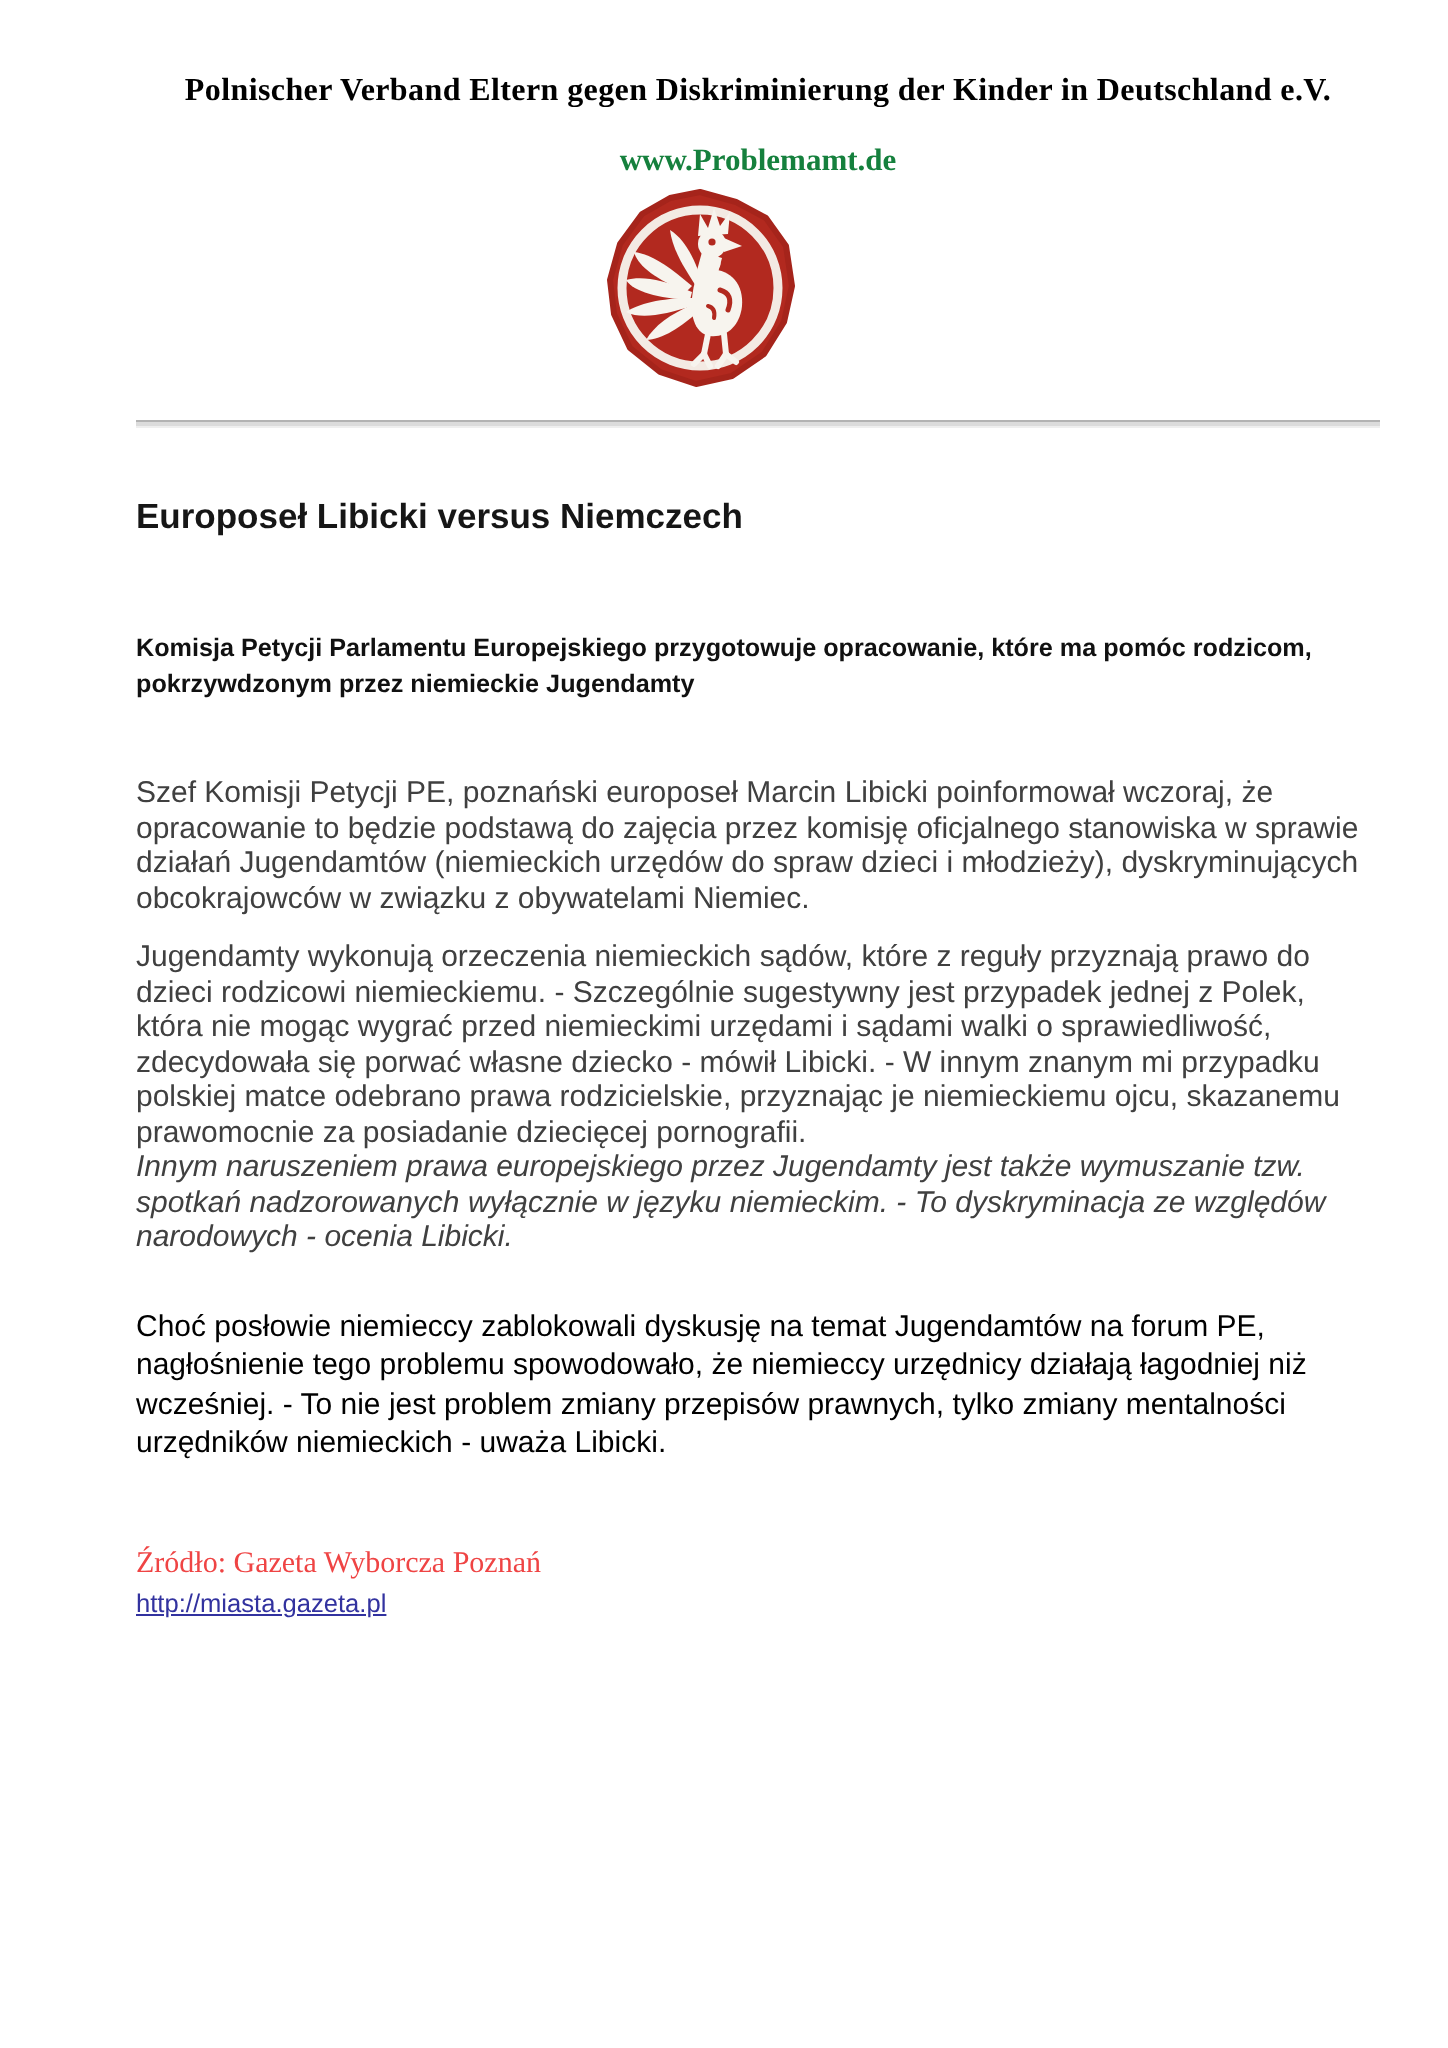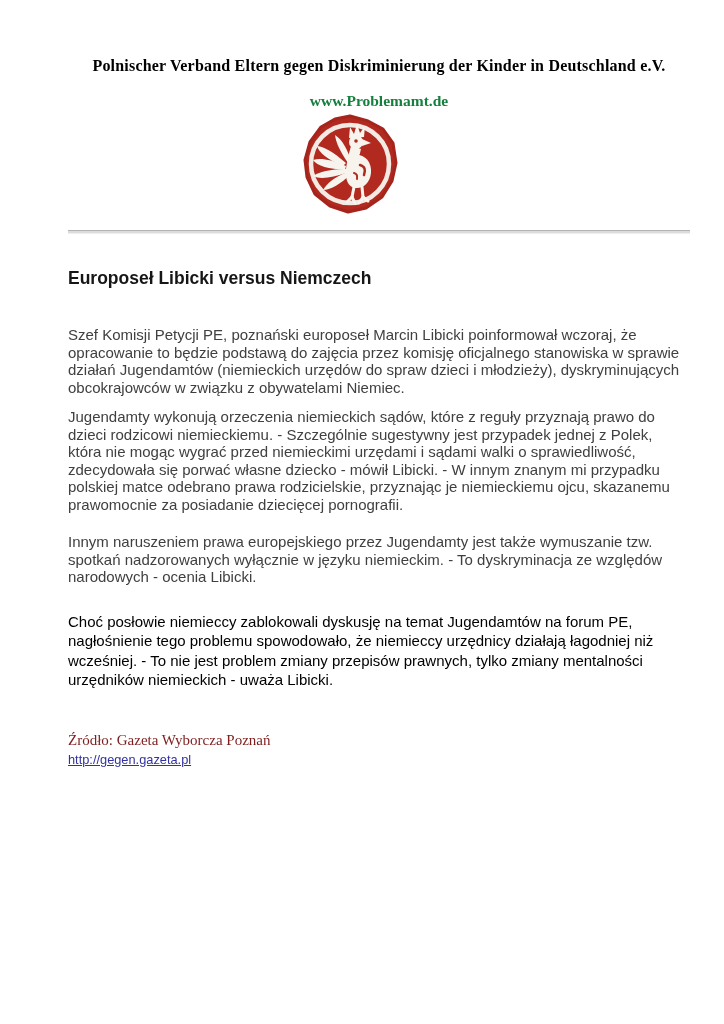--- a/index.html
+++ b/index.html
@@ -6,21 +6,21 @@
     margin: 0;
     padding: 0;
     background: #ffffff;
   }
   .page {
     position: relative;
     width: 696px;
     min-height: 1024px;
     background: #ffffff;
     box-sizing: border-box;
-    padding: 56px 34px 40px 68px;
+    padding: 36px 34px 40px 68px;
     font-family: "Liberation Sans", sans-serif;
     color: #1a1a1a;
   }
   .content {
     width: 622px;
   }
   
   .org-line {
     font-family: "Liberation Serif", serif;
     font-weight: bold;
@@ -82,35 +82,35 @@
   }
   .body-para {
     margin: 0;
     font-size: 15px;
     line-height: 17.5px;
     max-width: 620px;
     color: #404040;
   }
   .body-para.p1 { margin-top: 37px; }
   .body-para.p2 { margin-top: 12px; }
-  .body-para.p3 { margin-top: 20px; }
+  .body-para.p3 { margin-top: 0; font-style: italic; }
   .serif-para {
     margin: 26px 0 0 0;
     font-family: Liberation Sans, sans-serif;
     font-size: 15px;
     line-height: 19.5px;
     max-width: 624px;
     color: #000000;
   }
   .source-label {
     margin: 41px 0 0 0;
     font-family: "Liberation Serif", serif;
     font-size: 15px;
     line-height: 19px;
-    color: #7f1d1d;
+    color: #ef4444;
   }
   .source-link {
     display: inline-block;
     margin-top: 2px;
     font-family: "Liberation Sans", sans-serif;
     font-size: 12.8px;
     line-height: 16px;
     color: #32329f;
     text-decoration: underline;
     cursor: pointer;
@@ -170,28 +170,29 @@
       </div>
 
 
 
       <hr class="rule">
     </header>
 
     <main>
       <h1 class="article-title">Europoseł Libicki versus Niemczech</h1>
 
+      <p class="lead">Komisja Petycji Parlamentu Europejskiego przygotowuje opracowanie, które ma pomóc rodzicom, pokrzywdzonym przez niemieckie Jugendamty</p>
 
       <p class="body-para p1">Szef Komisji Petycji PE, poznański europoseł Marcin Libicki poinformował wczoraj, że opracowanie to będzie podstawą do zajęcia przez komisję oficjalnego stanowiska w sprawie działań Jugendamtów (niemieckich urzędów do spraw dzieci i młodzieży), dyskryminujących obcokrajowców w związku z obywatelami Niemiec.</p>
 
       <p class="body-para p2">Jugendamty wykonują orzeczenia niemieckich sądów, które z reguły przyznają prawo do dzieci rodzicowi niemieckiemu. - Szczególnie sugestywny jest przypadek jednej z Polek, która nie mogąc wygrać przed niemieckimi urzędami i sądami walki o sprawiedliwość, zdecydowała się porwać własne dziecko - mówił Libicki. - W innym znanym mi przypadku polskiej matce odebrano prawa rodzicielskie, przyznając je niemieckiemu ojcu, skazanemu prawomocnie za posiadanie dziecięcej pornografii.</p>
 
       <p class="body-para p3">Innym naruszeniem prawa europejskiego przez Jugendamty jest także wymuszanie tzw. spotkań nadzorowanych wyłącznie w języku niemieckim. - To dyskryminacja ze względów narodowych - ocenia Libicki.</p>
 
       <p class="serif-para">Choć posłowie niemieccy zablokowali dyskusję na temat Jugendamtów na forum PE, nagłośnienie tego problemu spowodowało, że niemieccy urzędnicy działają łagodniej niż wcześniej. - To nie jest problem zmiany przepisów prawnych, tylko zmiany mentalności urzędników niemieckich - uważa Libicki.</p>
 
       <p class="source-label">Źródło: Gazeta Wyborcza Poznań</p>
 
-      <a class="source-link" href="#">http://gegen.gazeta.pl</a>
+      <a class="source-link" href="#">http://miasta.gazeta.pl</a>
     </main>
 
   </div>
 </div>
 
 </body></html>

